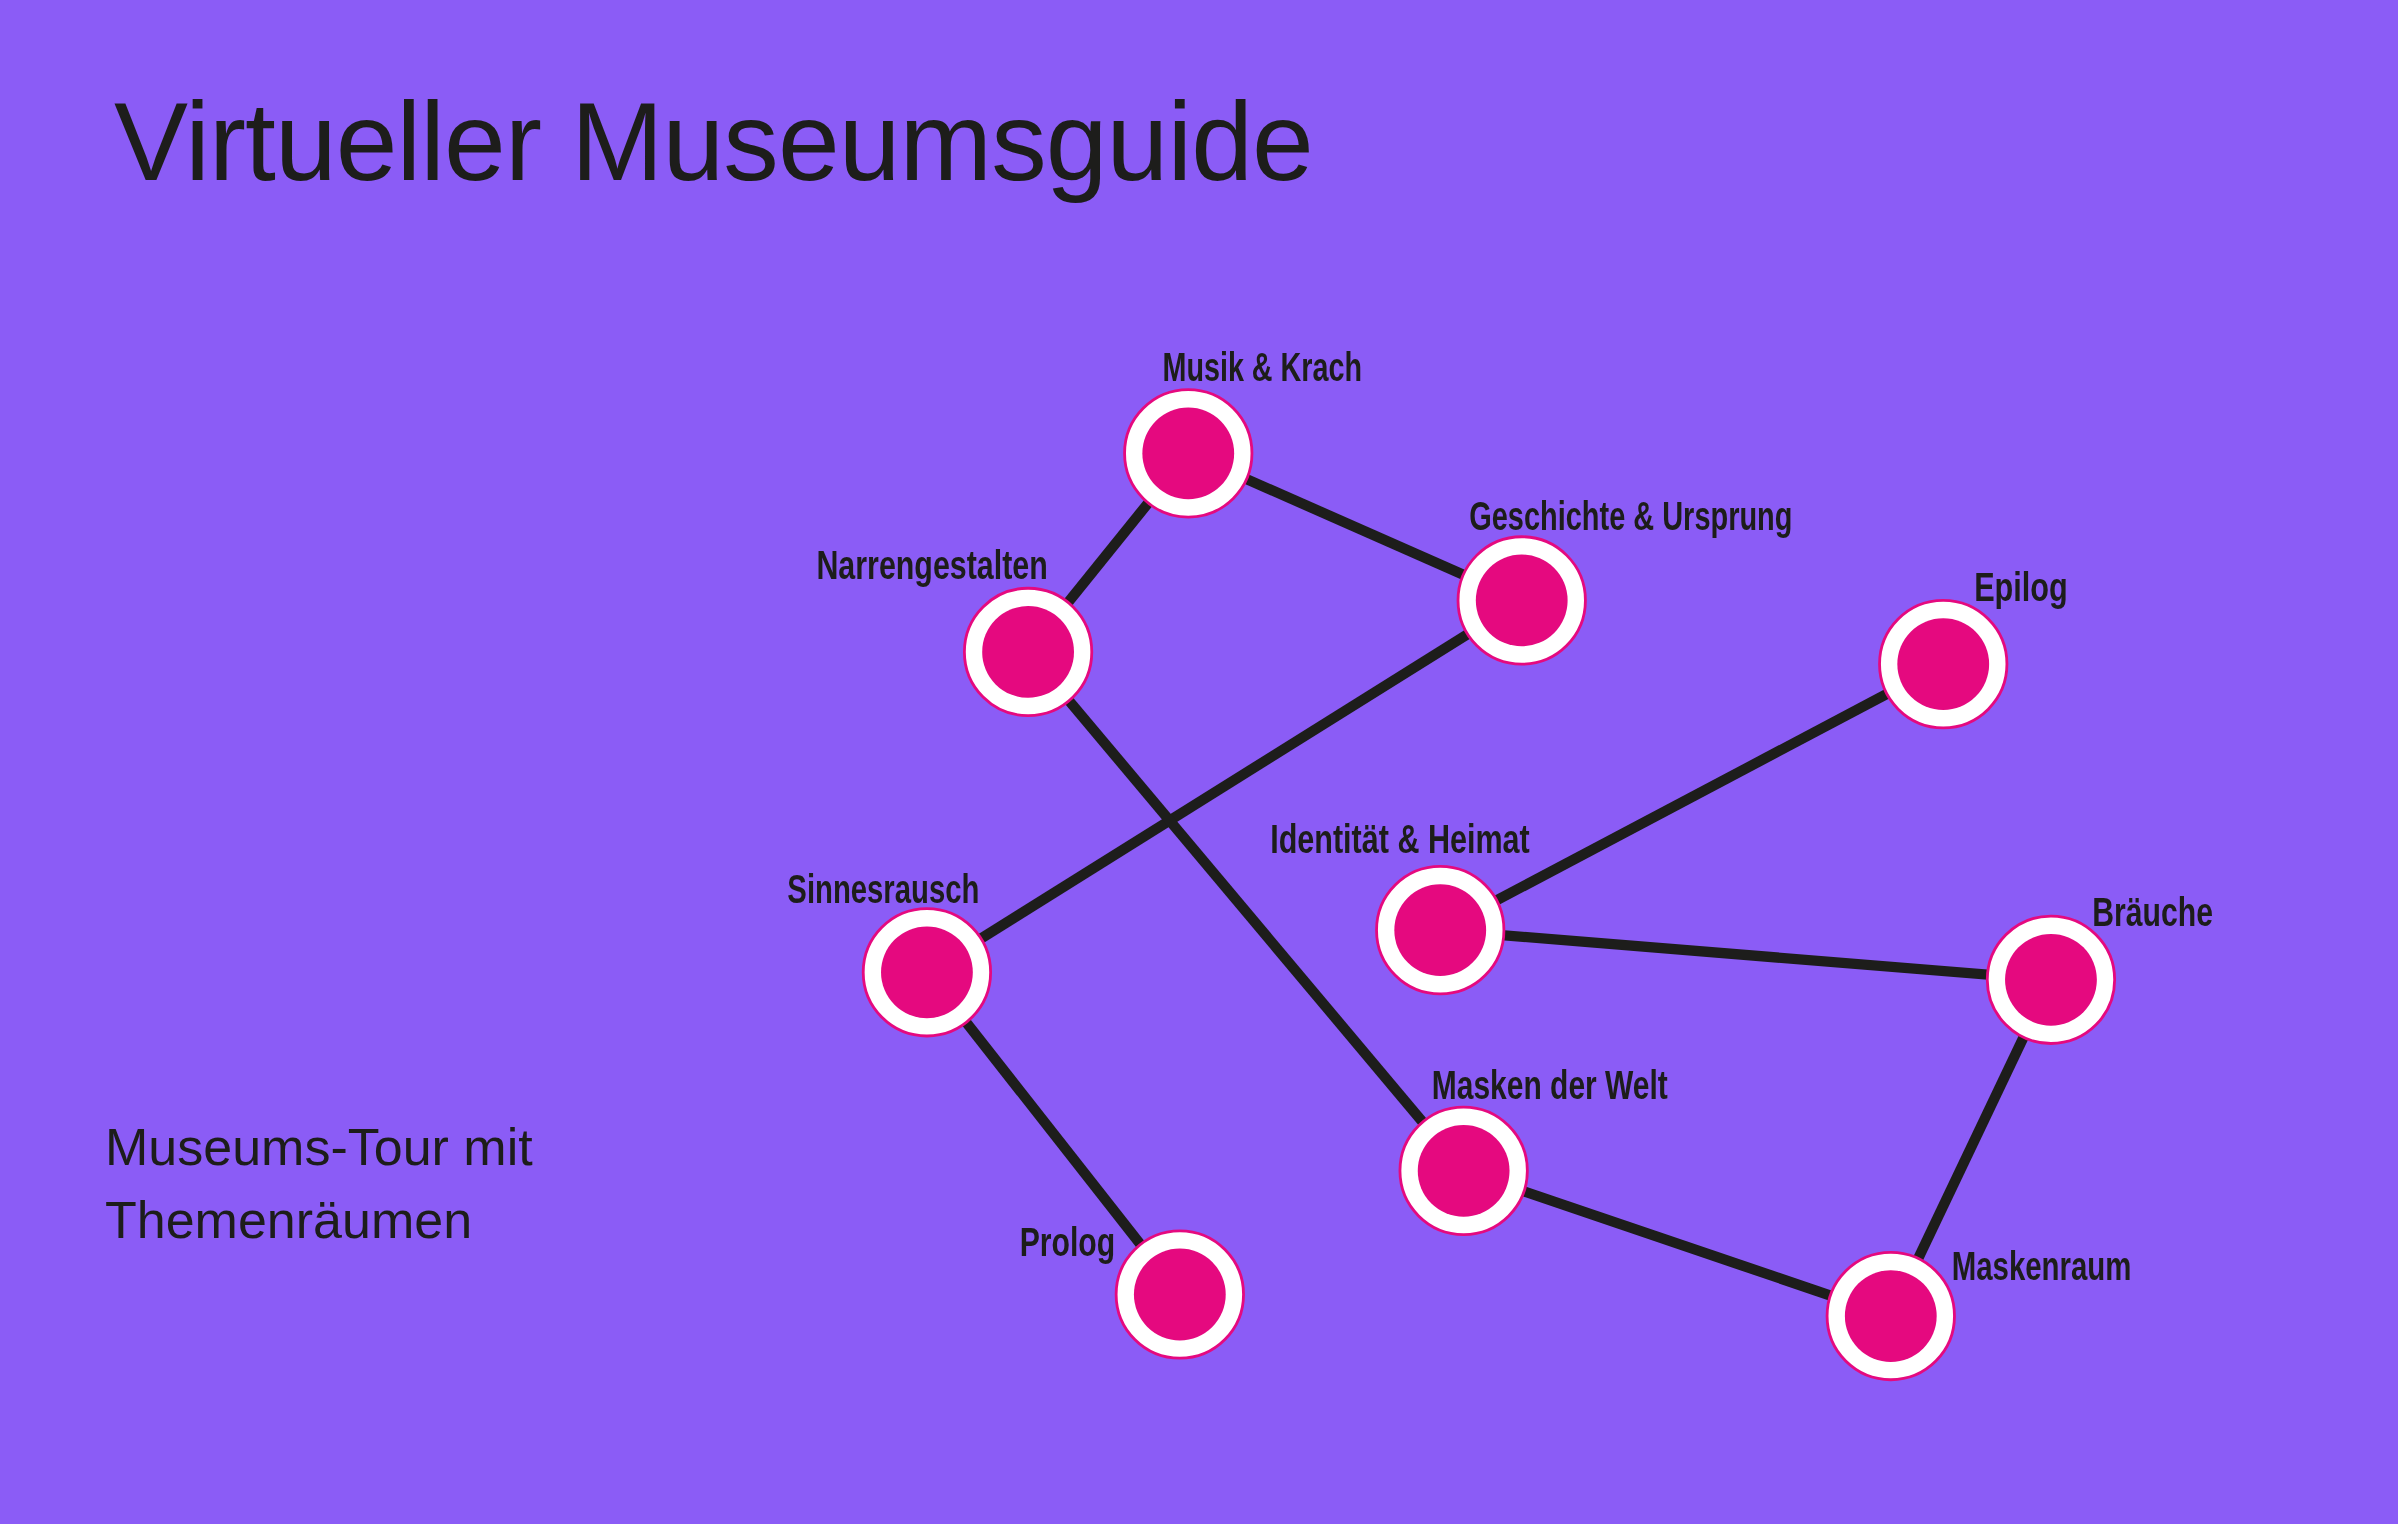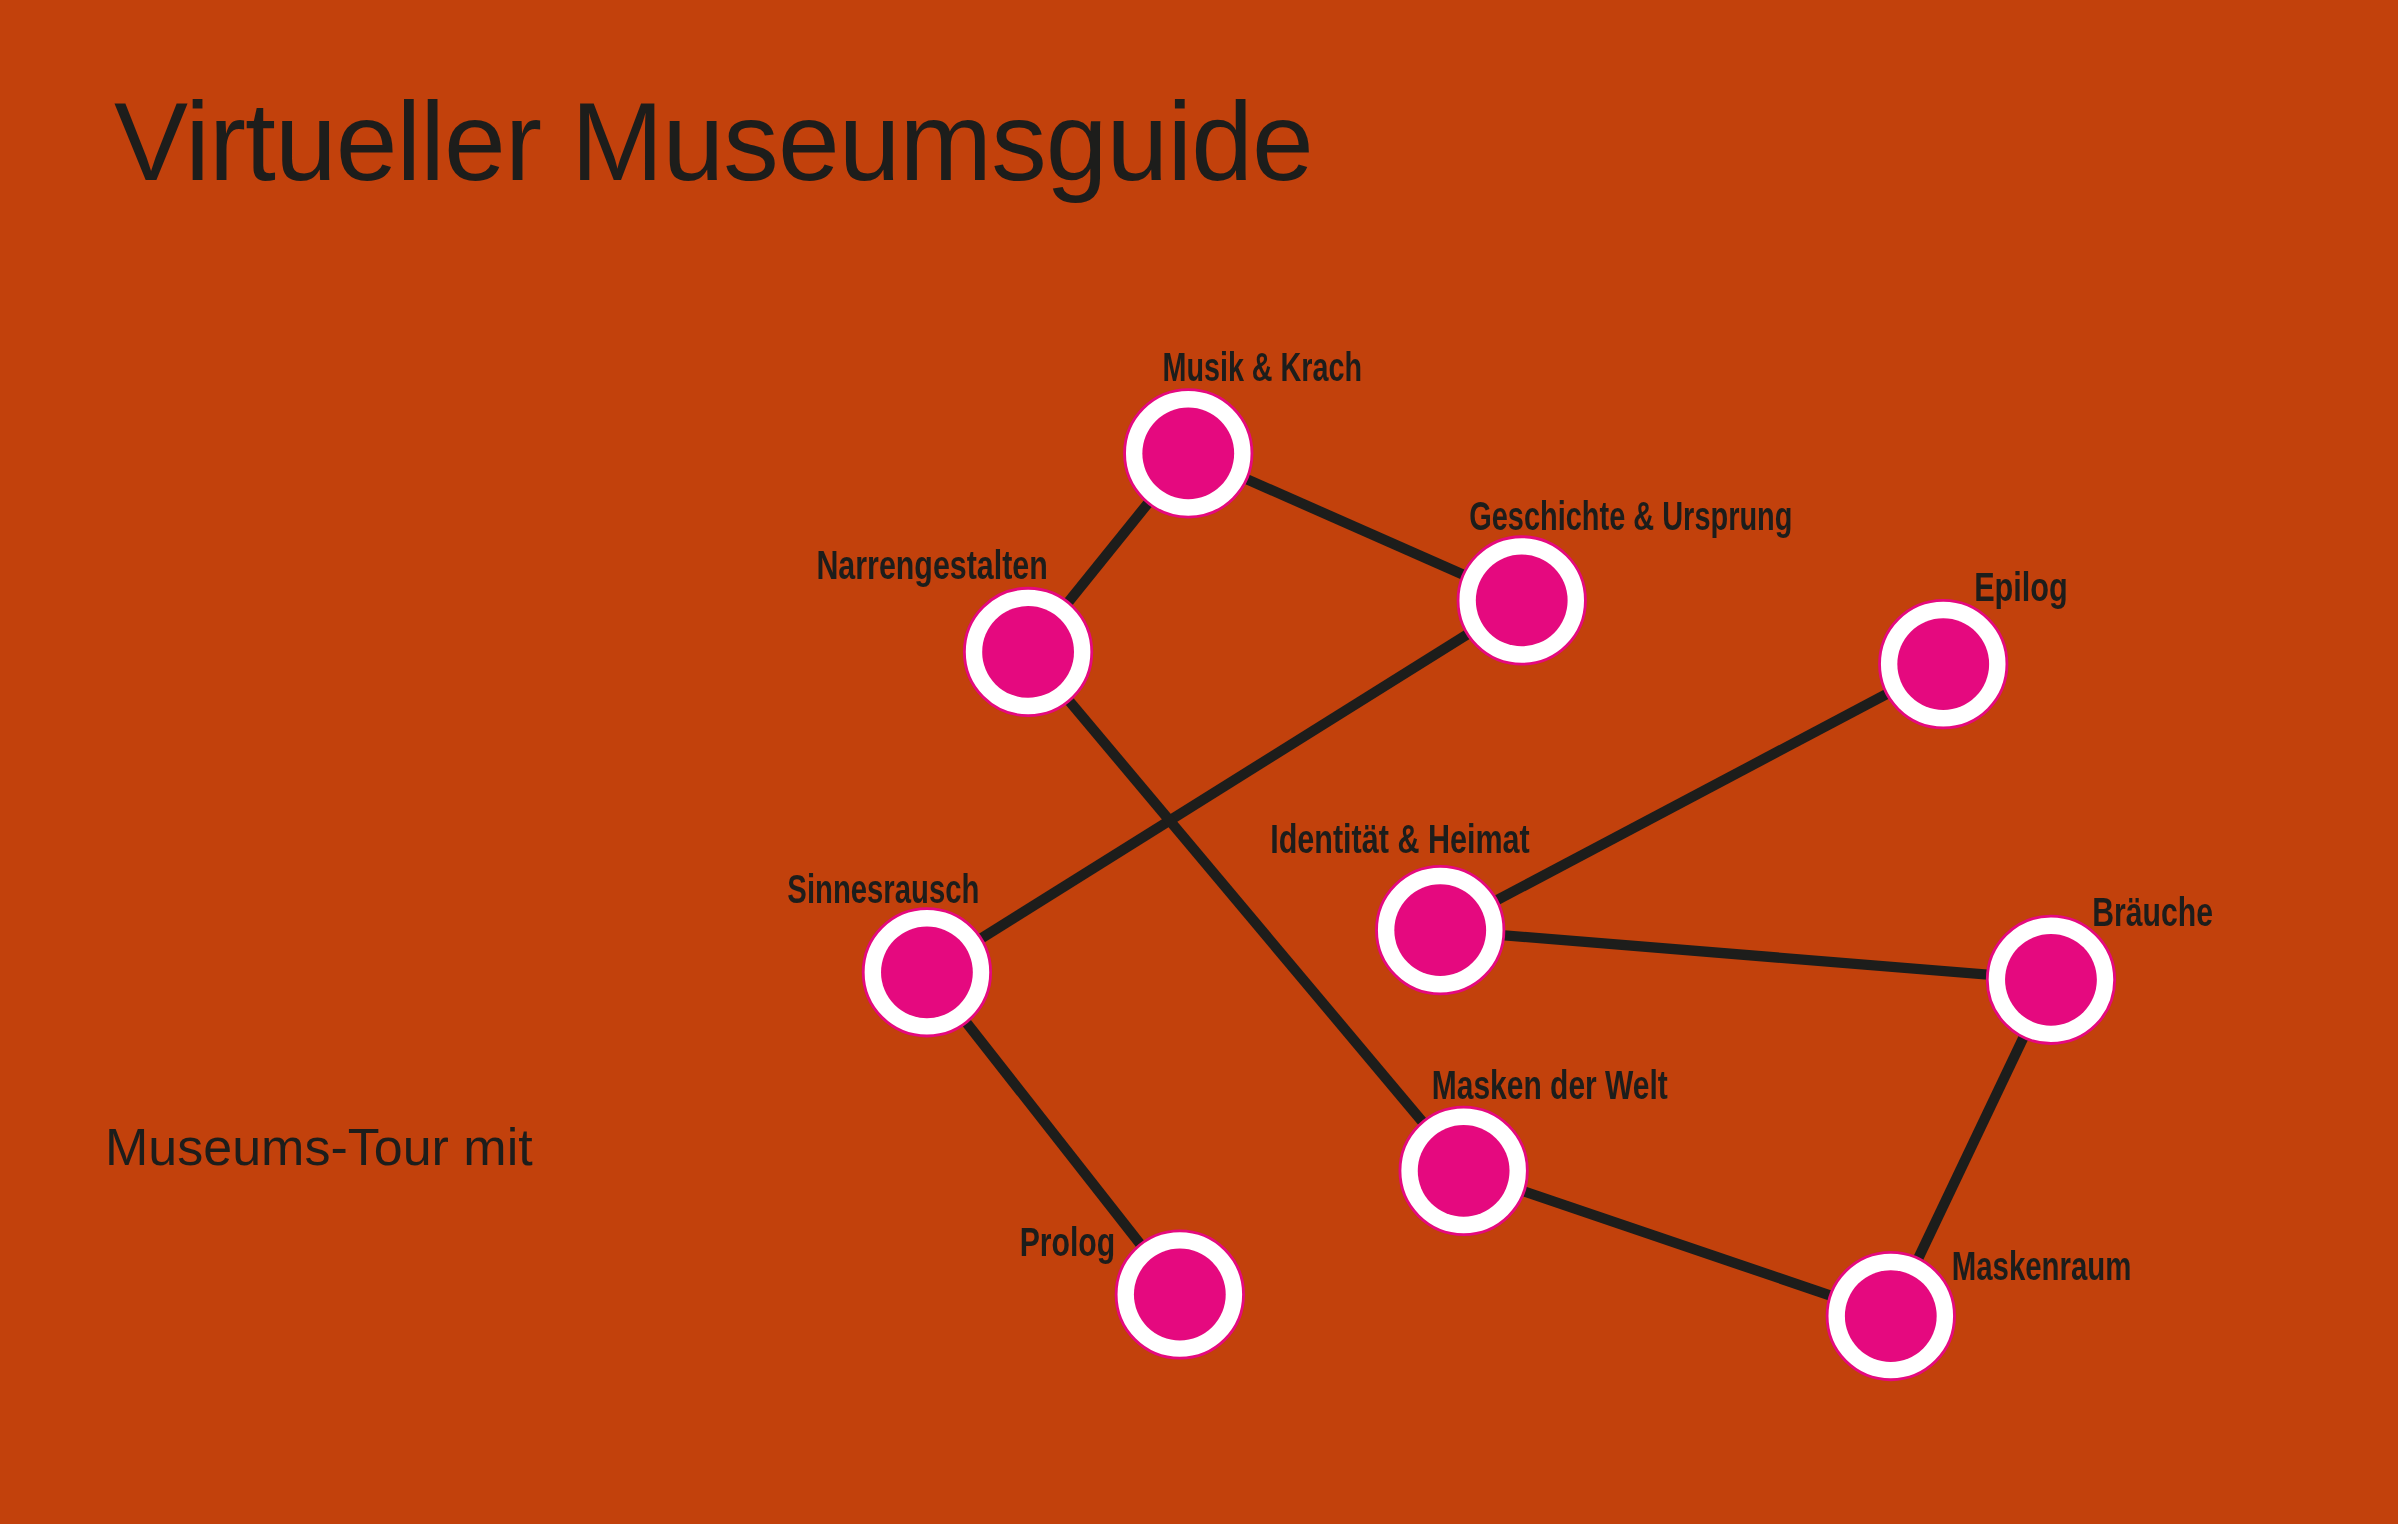--- a/index.html
+++ b/index.html
@@ -10,21 +10,21 @@
   body {
     width: 2399px;
     height: 1524px;
     position: relative;
     overflow: hidden;
     font-family: "Liberation Sans", sans-serif;
   }
   .slide {
     position: absolute;
     inset: 0;
-    background: #c2410c;
+    background: #8b5cf6;
   }
   .title {
     position: absolute;
     left: 114px;
     top: 73px;
     margin: 0;
     font-family: "Liberation Sans", sans-serif;
     font-weight: 400;
     font-size: 111px;
     letter-spacing: -0.9px;
@@ -121,16 +121,17 @@
       </g>
       <g>
         <circle cx="2018" cy="1405" r="68" fill="#FFFFFF" stroke="#E5097F" stroke-width="3"></circle>
         <circle cx="2018" cy="1405" r="49" fill="#E5097F"></circle>
         <text x="2083" y="1367" text-anchor="start" textLength="192" lengthAdjust="spacingAndGlyphs" fill="#1D1D1B" class="node-label">Maskenraum</text>
       </g>
     </svg>
 
   <div class="subtitle">
     <div>Museums-Tour mit</div>
+    <div>Themenräumen</div>
   </div>
 
 </main>
 
 
 </body></html>

